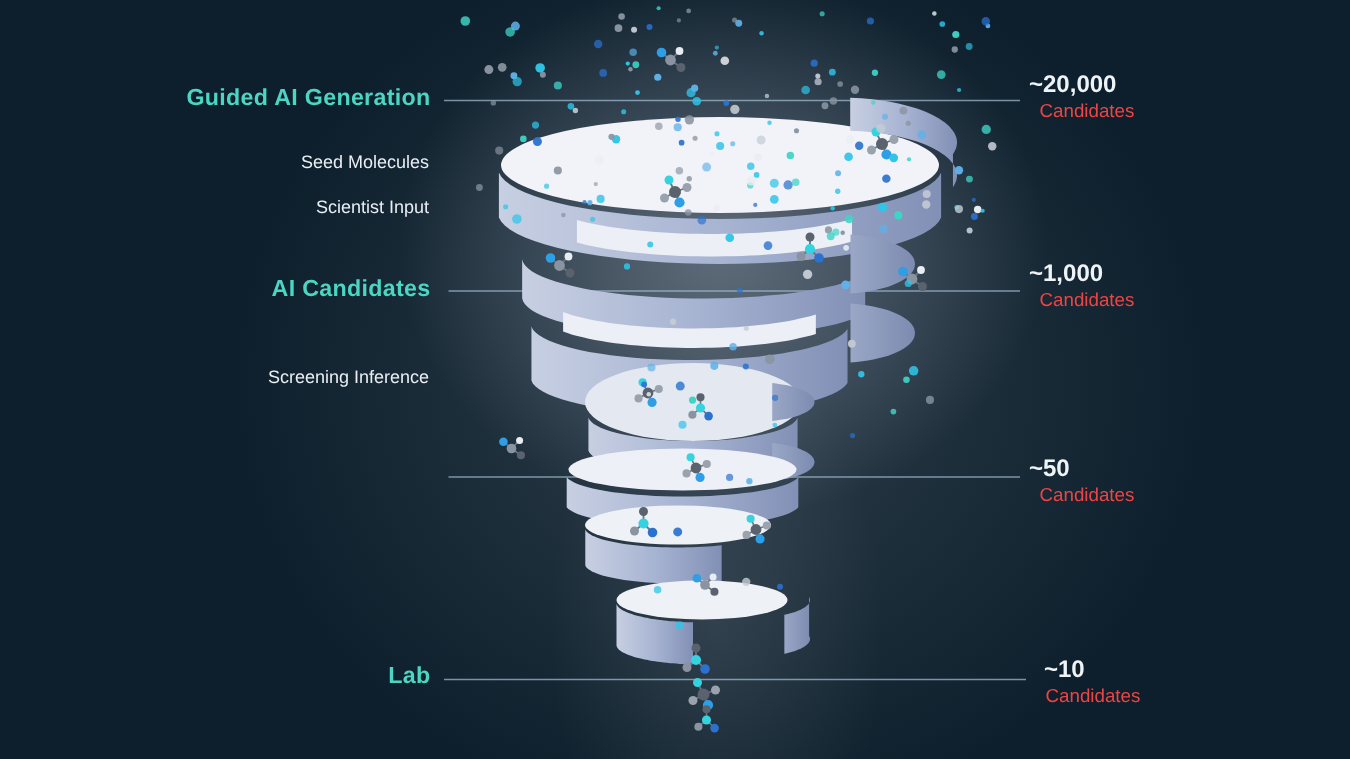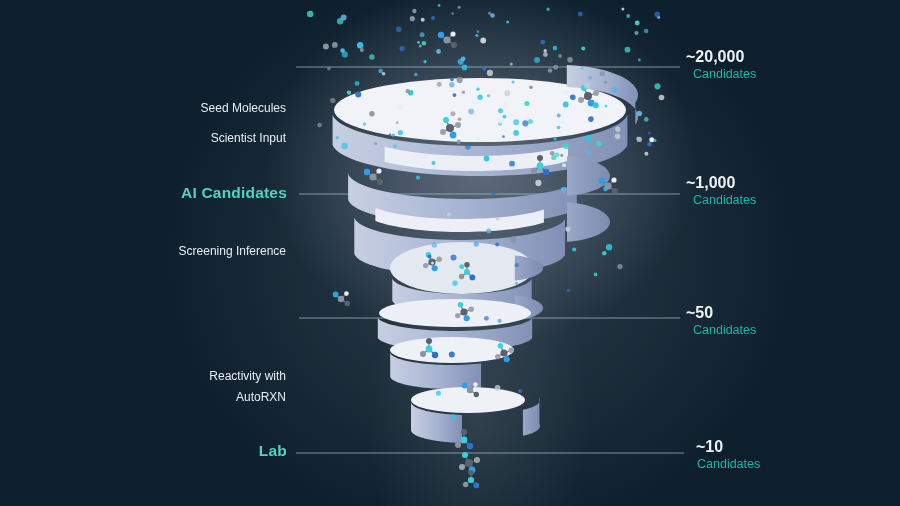--- a/index.html
+++ b/index.html
@@ -29,21 +29,21 @@
   #lbl-hpc{top:311px;}
   #lbl-reactivity{top:366px;}
   #lbl-lab{top:442px;}
   .count-group{position:absolute;left:686px;}
   #cg-1{top:47px;}
   #cg-2{top:173px;}
   #cg-3{top:303px;}
   #cg-4{top:437px;left:690px;}
   .count-num{color:#eef3f7;font-size:16px;font-weight:bold;line-height:19px;}
   #cg-4 .count-num{padding-left:6px;}
-  .count-cap{color:#14b8a6;font-size:12.5px;line-height:17px;padding-left:7px;}
+  .count-cap{color:#ef4444;font-size:12.5px;line-height:17px;padding-left:7px;}
 </style>
 </head>
 <body>
 
 <div class="stage">
 
   <div class="backdrop"></div>
 
   <svg class="scene" width="900" height="506" viewBox="0 0 900 506">
     <defs>
@@ -423,28 +423,25 @@
         <circle cx="497.5" cy="387.9" r="2.8" fill="#c3cbd4" fill-opacity="0.82"></circle>
         <circle cx="451.8" cy="354.6" r="3.0" fill="#2b72cf" fill-opacity="0.92"></circle>
         <circle cx="520.0" cy="391.1" r="2.0" fill="#2b72cf" fill-opacity="0.86"></circle>
         <circle cx="438.4" cy="393.2" r="2.5" fill="#2fc4e8" fill-opacity="0.75"></circle>
         <circle cx="486.4" cy="318.3" r="2.4" fill="#2b72cf" fill-opacity="0.70"></circle>
         <circle cx="453.2" cy="416.9" r="2.7" fill="#2fc4e8" fill-opacity="0.80"></circle>
         <circle cx="499.6" cy="320.8" r="2.1" fill="#5fb1e8" fill-opacity="0.89"></circle>
       </g>
   </svg>
 
+  <div class="lbl stage-label" id="lbl-guided">Guided AI Generation</div>
   <div class="lbl sub-label" id="lbl-seed">Seed Molecules</div>
   <div class="lbl sub-label" id="lbl-scientist">Scientist Input</div>
   <div class="lbl stage-label" id="lbl-screening">AI Candidates</div>
   <div class="lbl sub-label" id="lbl-property">Screening Inference</div>
-  <div class="lbl sub-label-block" id="lbl-reactivity">
-    <div>Reactivity with</div>
-    <div>AutoRXN</div>
-  </div>
   <div class="lbl stage-label" id="lbl-lab">Lab</div>
 
   <div class="count-group" id="cg-1">
     <div class="count-num">~20,000</div>
     <div class="count-cap">Candidates</div>
   </div>
   <div class="count-group" id="cg-2">
     <div class="count-num">~1,000</div>
     <div class="count-cap">Candidates</div>
   </div>

